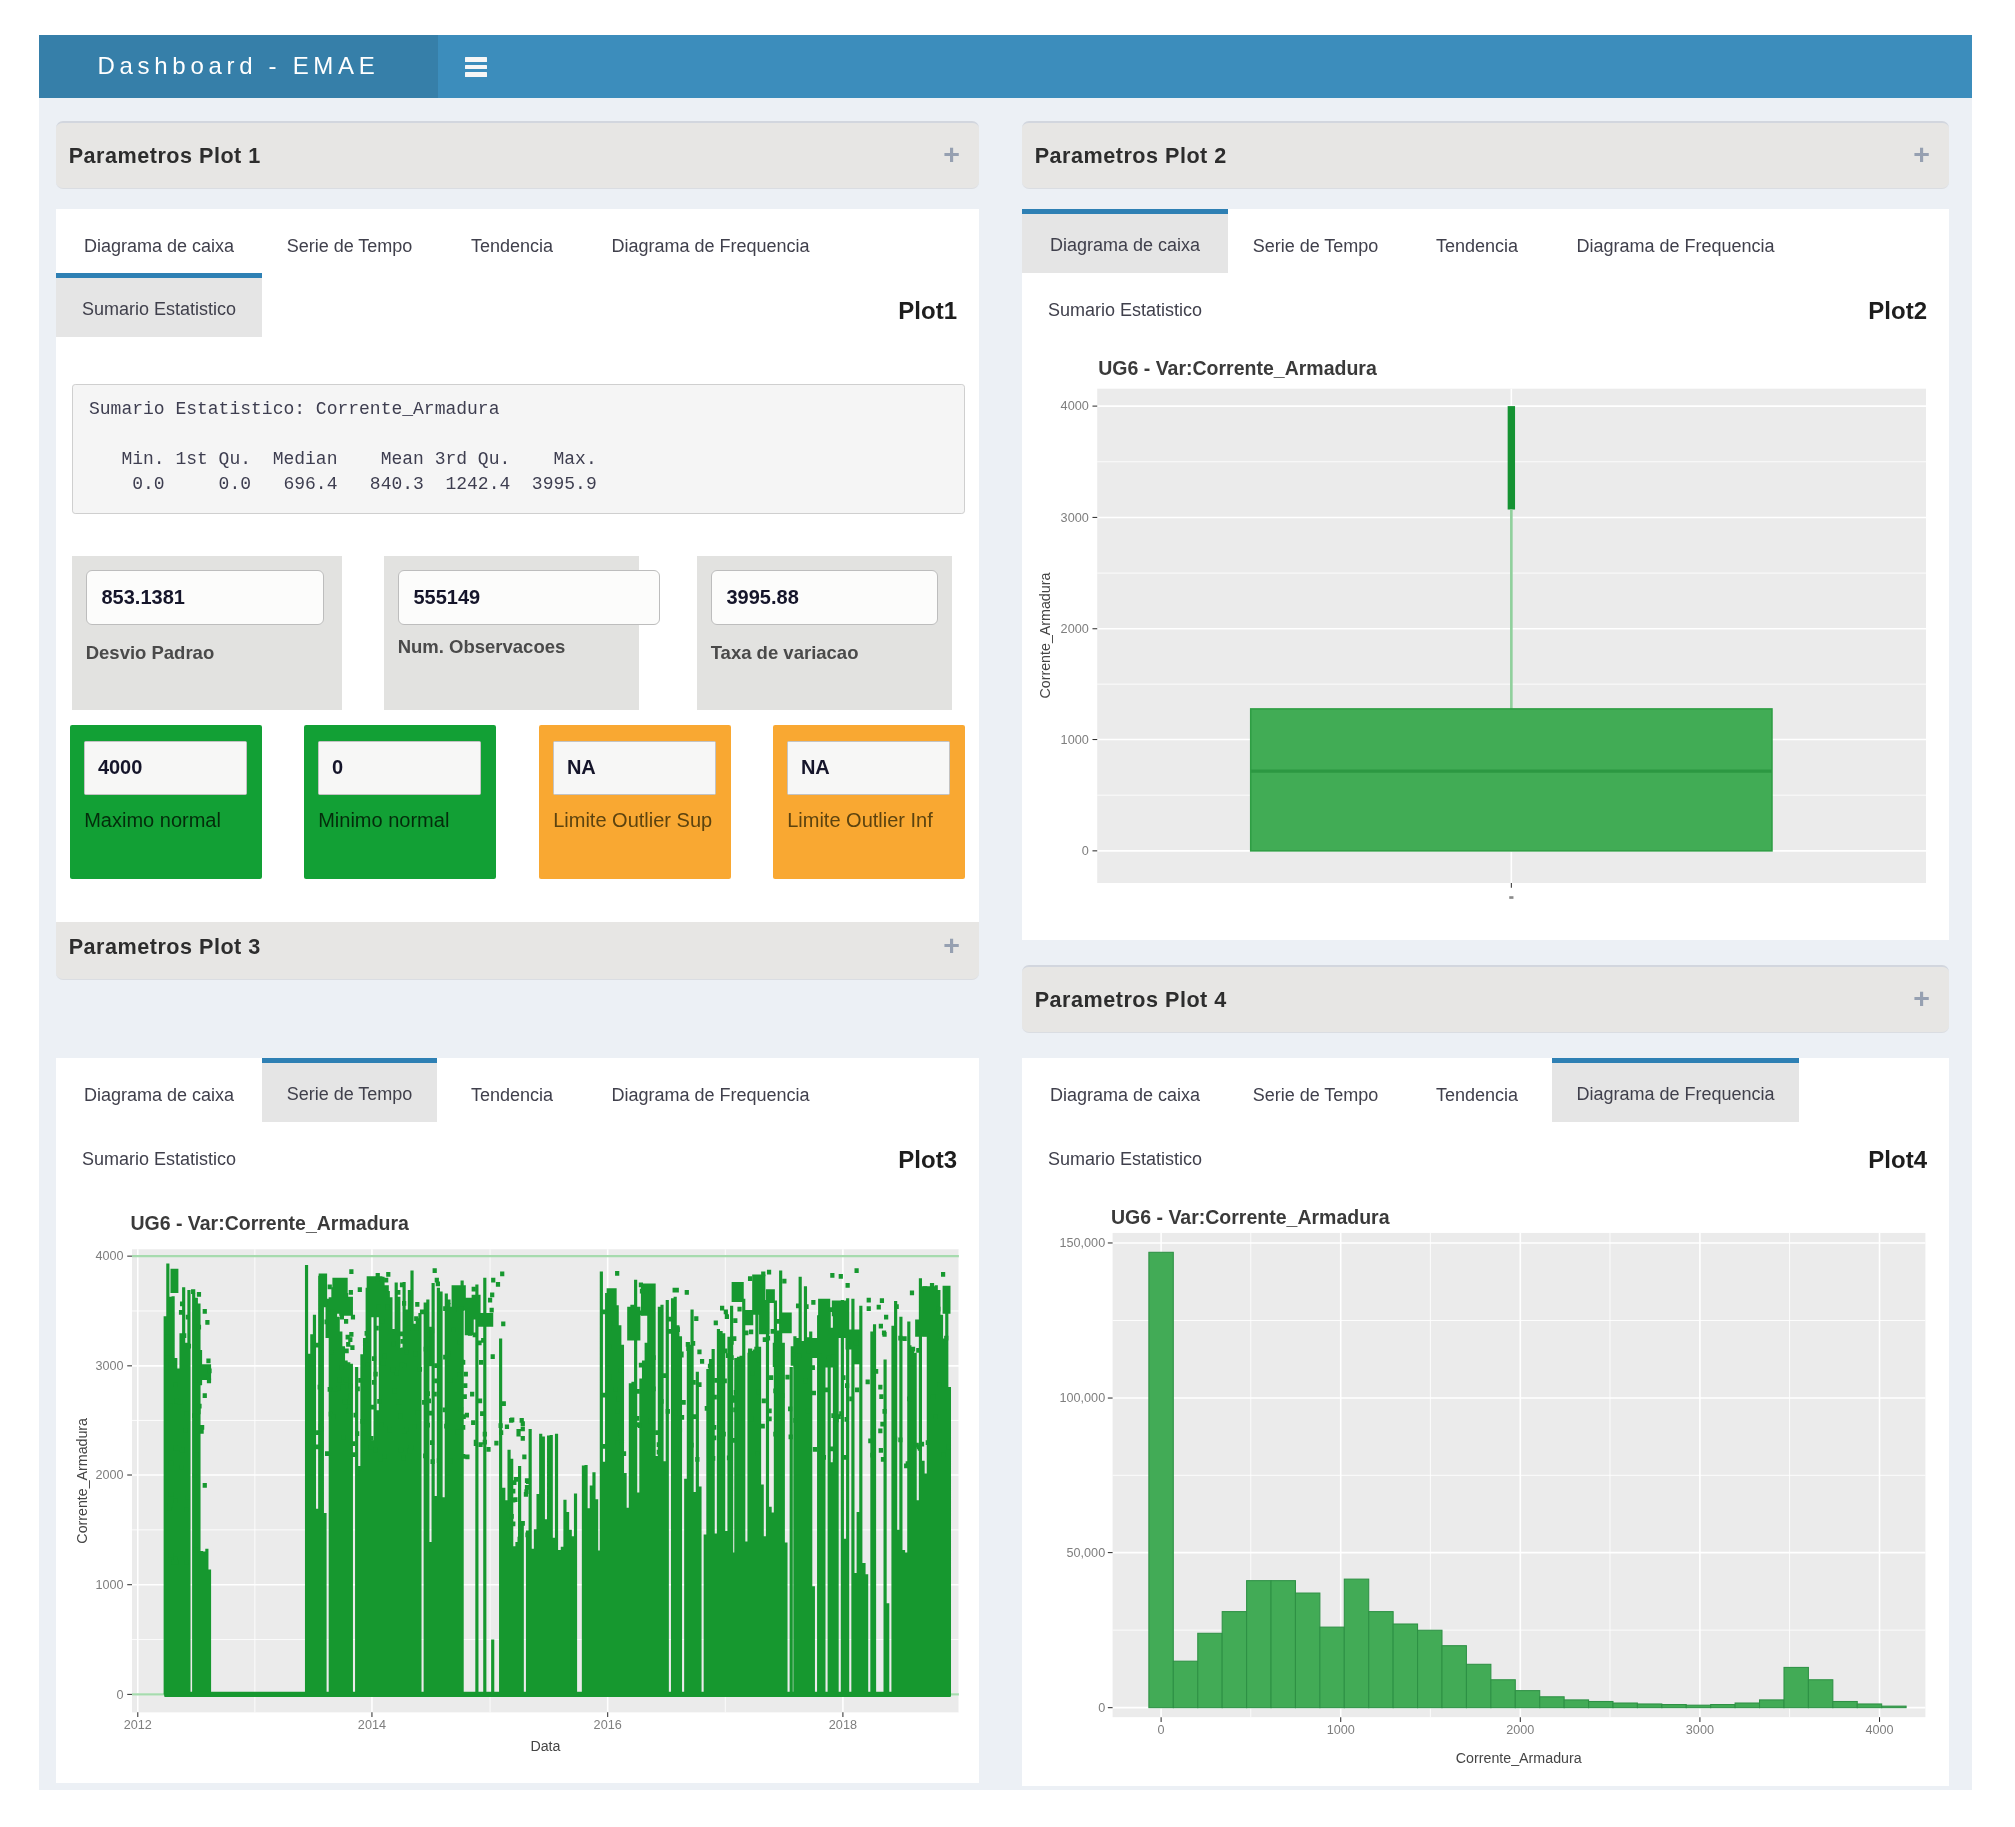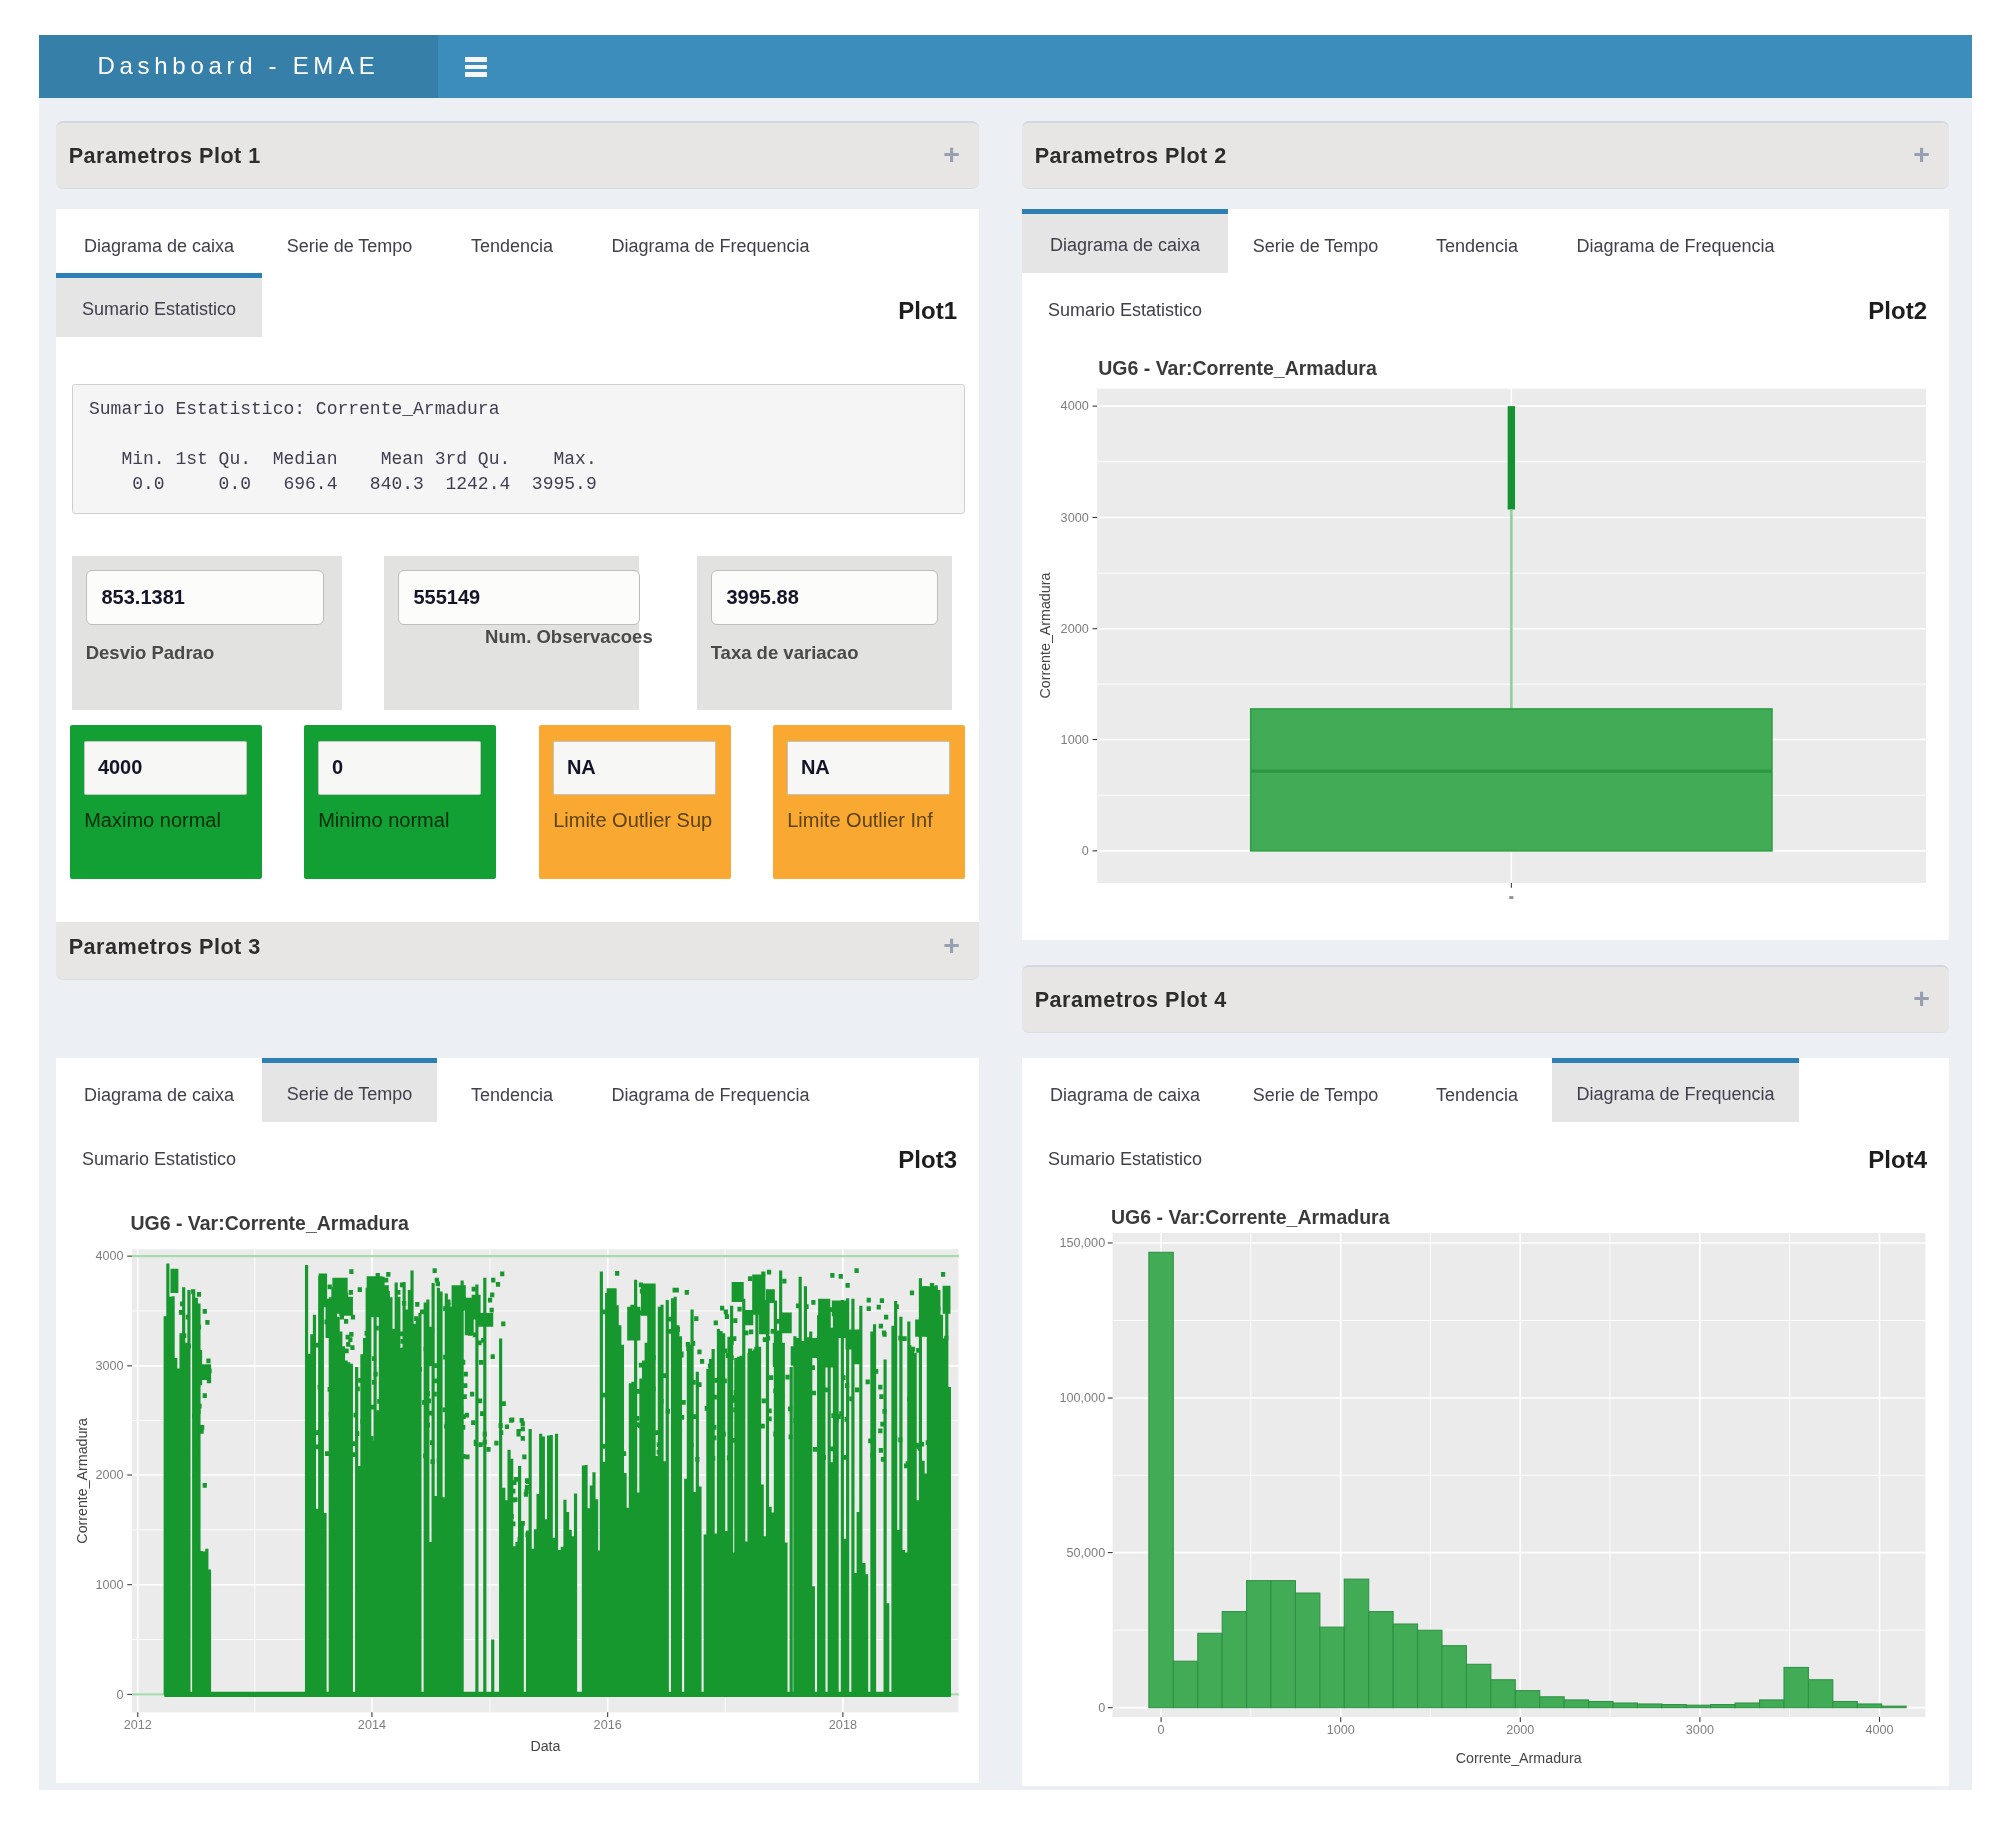--- a/index.html
+++ b/index.html
@@ -92,22 +92,22 @@
 <div id="verb">Sumario Estatistico: Corrente_Armadura
 
    Min. 1st Qu.  Median    Mean 3rd Qu.    Max. 
     0.0     0.0   696.4   840.3  1242.4  3995.9 </div>
 
 <div class="vbox" style="left:72px;top:556px;width:270px;">
   <div class="inp" style="width:238px;">853.1381</div>
   <div class="lbl" style="top:86px;">Desvio Padrao</div>
 </div>
 <div class="vbox" style="left:384px;top:556px;width:255px;">
-  <div class="inp" style="width:242px;">555149</div>
-  <div class="lbl" style="top:70px;text-align:right;">Num. Observacoes</div>
+  <div class="inp" style="width:262px;">555149</div>
+  <div class="lbl" style="top:80px;">Num. Observacoes</div>
 </div>
 <div class="vbox" style="left:697px;top:556px;width:255px;">
   <div class="inp" style="width:227px;">3995.88</div>
   <div class="lbl" style="top:86px;">Taxa de variacao</div>
 </div>
 
 <div class="cbox green" style="left:70px;top:725px;">
   <div class="inp">4000</div>
       <div class="lbl">Maximo normal</div>
 </div>

